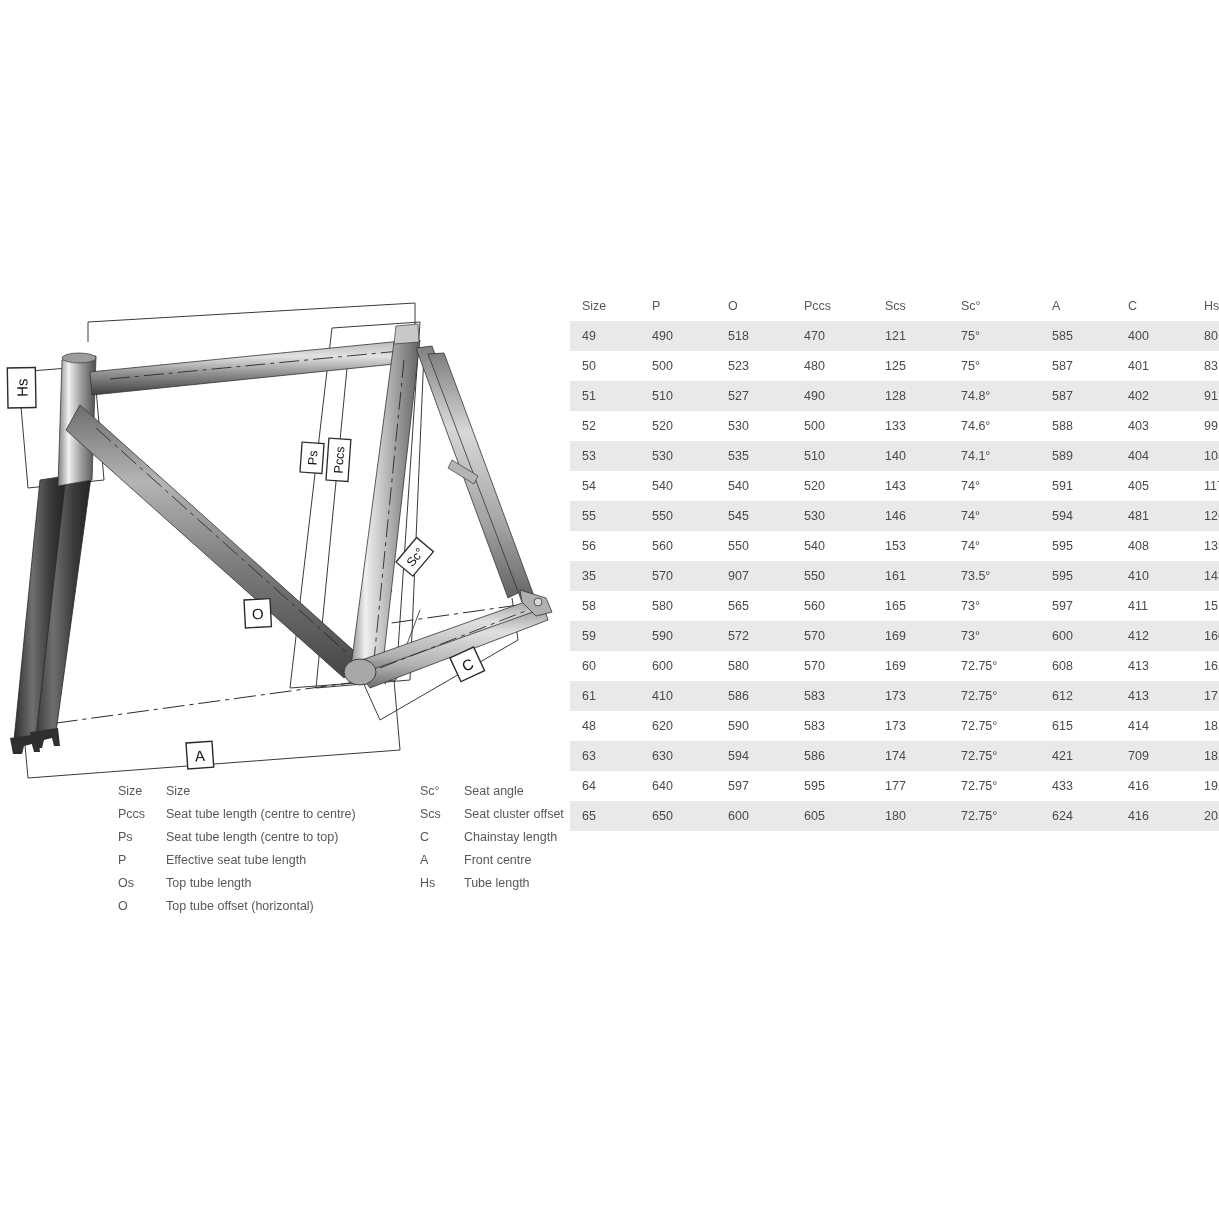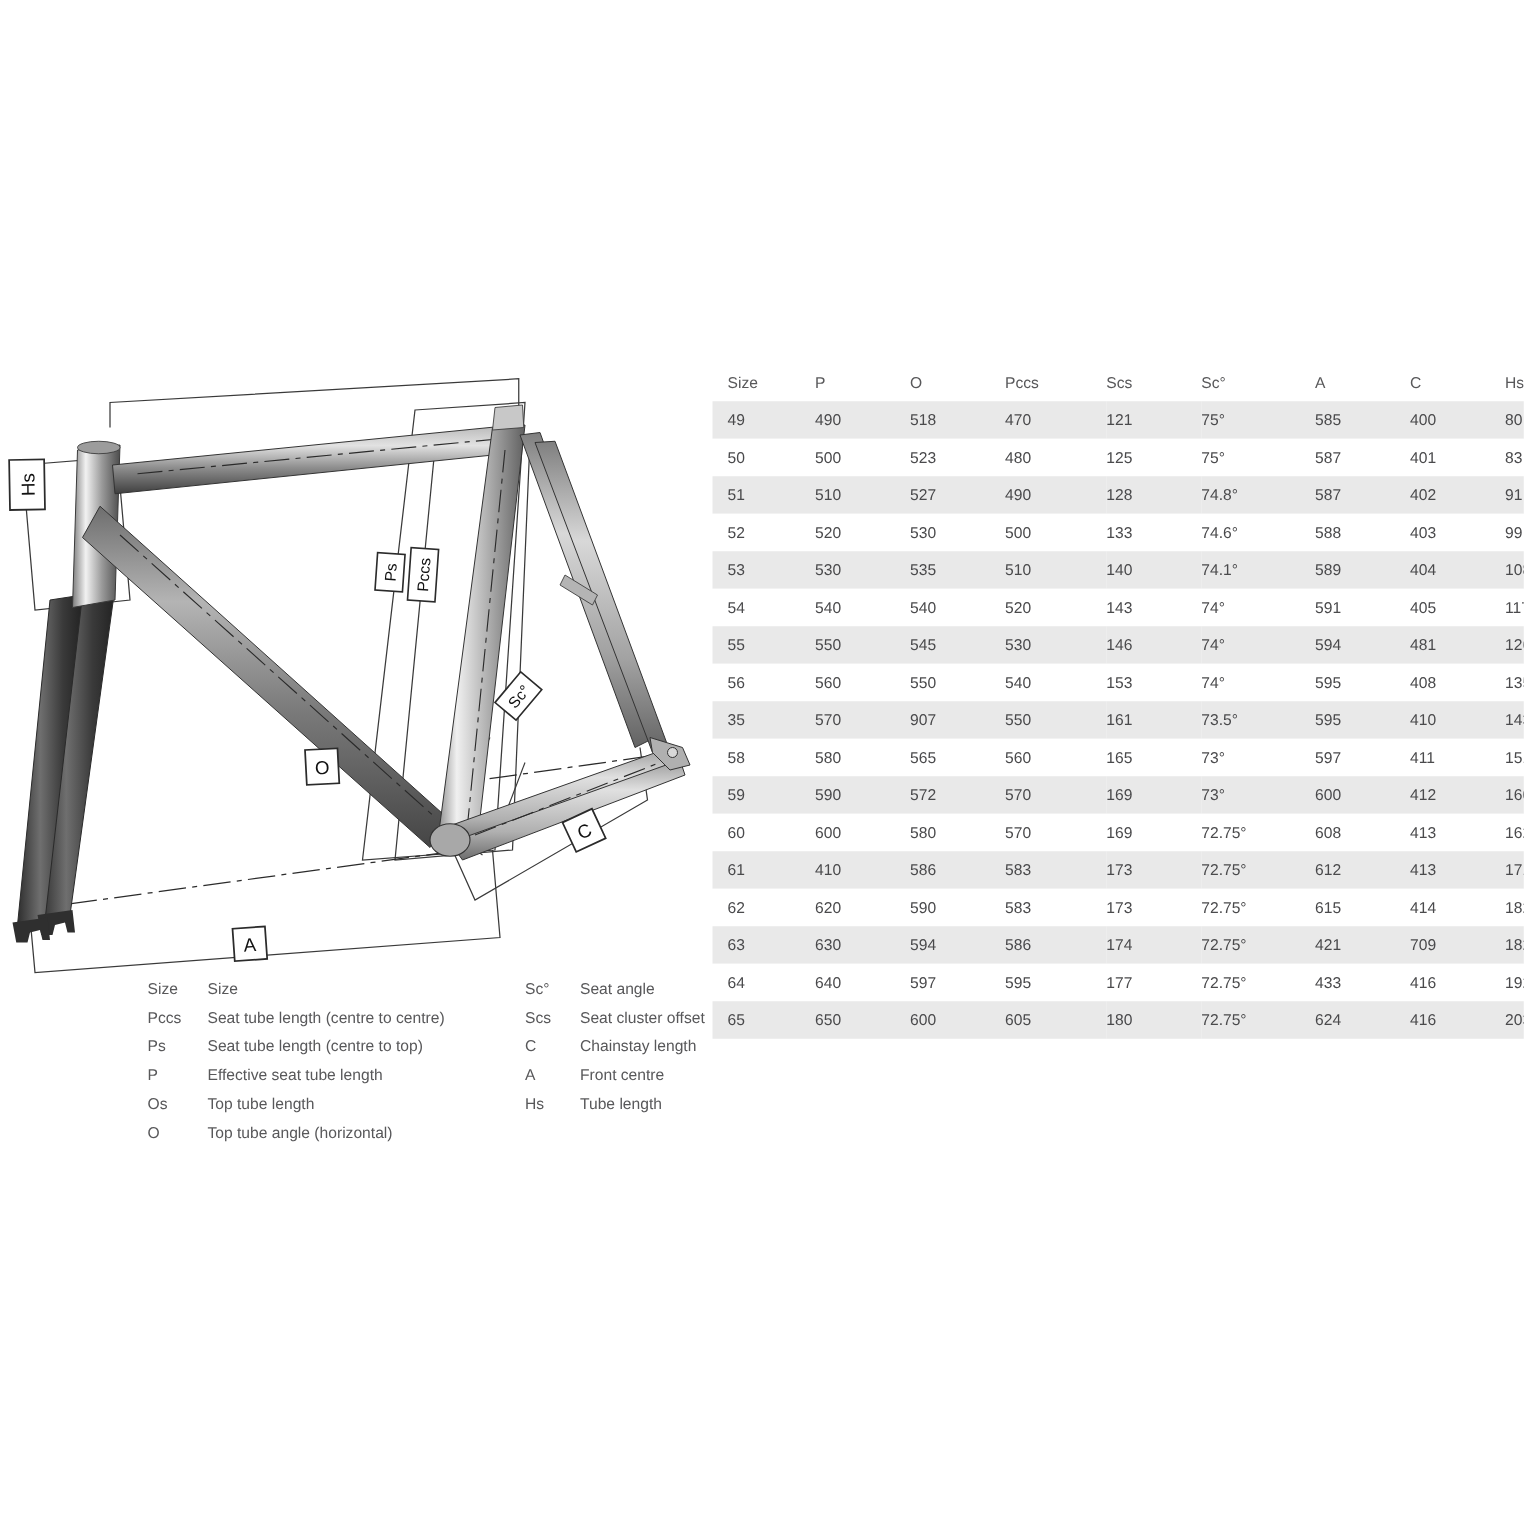--- a/index.html
+++ b/index.html
@@ -243,21 +243,21 @@
       <div class="legend-row">
         <span class="legend-key">P</span>
         <span class="legend-desc">Effective seat tube length</span>
       </div>
       <div class="legend-row">
         <span class="legend-key">Os</span>
         <span class="legend-desc">Top tube length</span>
       </div>
       <div class="legend-row">
         <span class="legend-key">O</span>
-        <span class="legend-desc">Top tube angle (horizontal)</span>
+        <span class="legend-desc">Top tube offset (horizontal)</span>
       </div>
     </div>
 
     <div class="legend-col right">
       <div class="legend-row">
         <span class="legend-key">Sc°</span>
         <span class="legend-desc">Seat angle</span>
       </div>
       <div class="legend-row">
         <span class="legend-key">Scs</span>
@@ -431,21 +431,21 @@
             <td class="c1">410</td>
             <td class="c2">586</td>
             <td class="c3">583</td>
             <td class="c4">173</td>
             <td class="c5">72.75°</td>
             <td class="c6">612</td>
             <td class="c7">413</td>
             <td class="c8">171</td>
           </tr>
           <tr class="even">
-            <td class="c0">62</td>
+            <td class="c0">48</td>
             <td class="c1">620</td>
             <td class="c2">590</td>
             <td class="c3">583</td>
             <td class="c4">173</td>
             <td class="c5">72.75°</td>
             <td class="c6">615</td>
             <td class="c7">414</td>
             <td class="c8">182</td>
           </tr>
           <tr class="odd">

